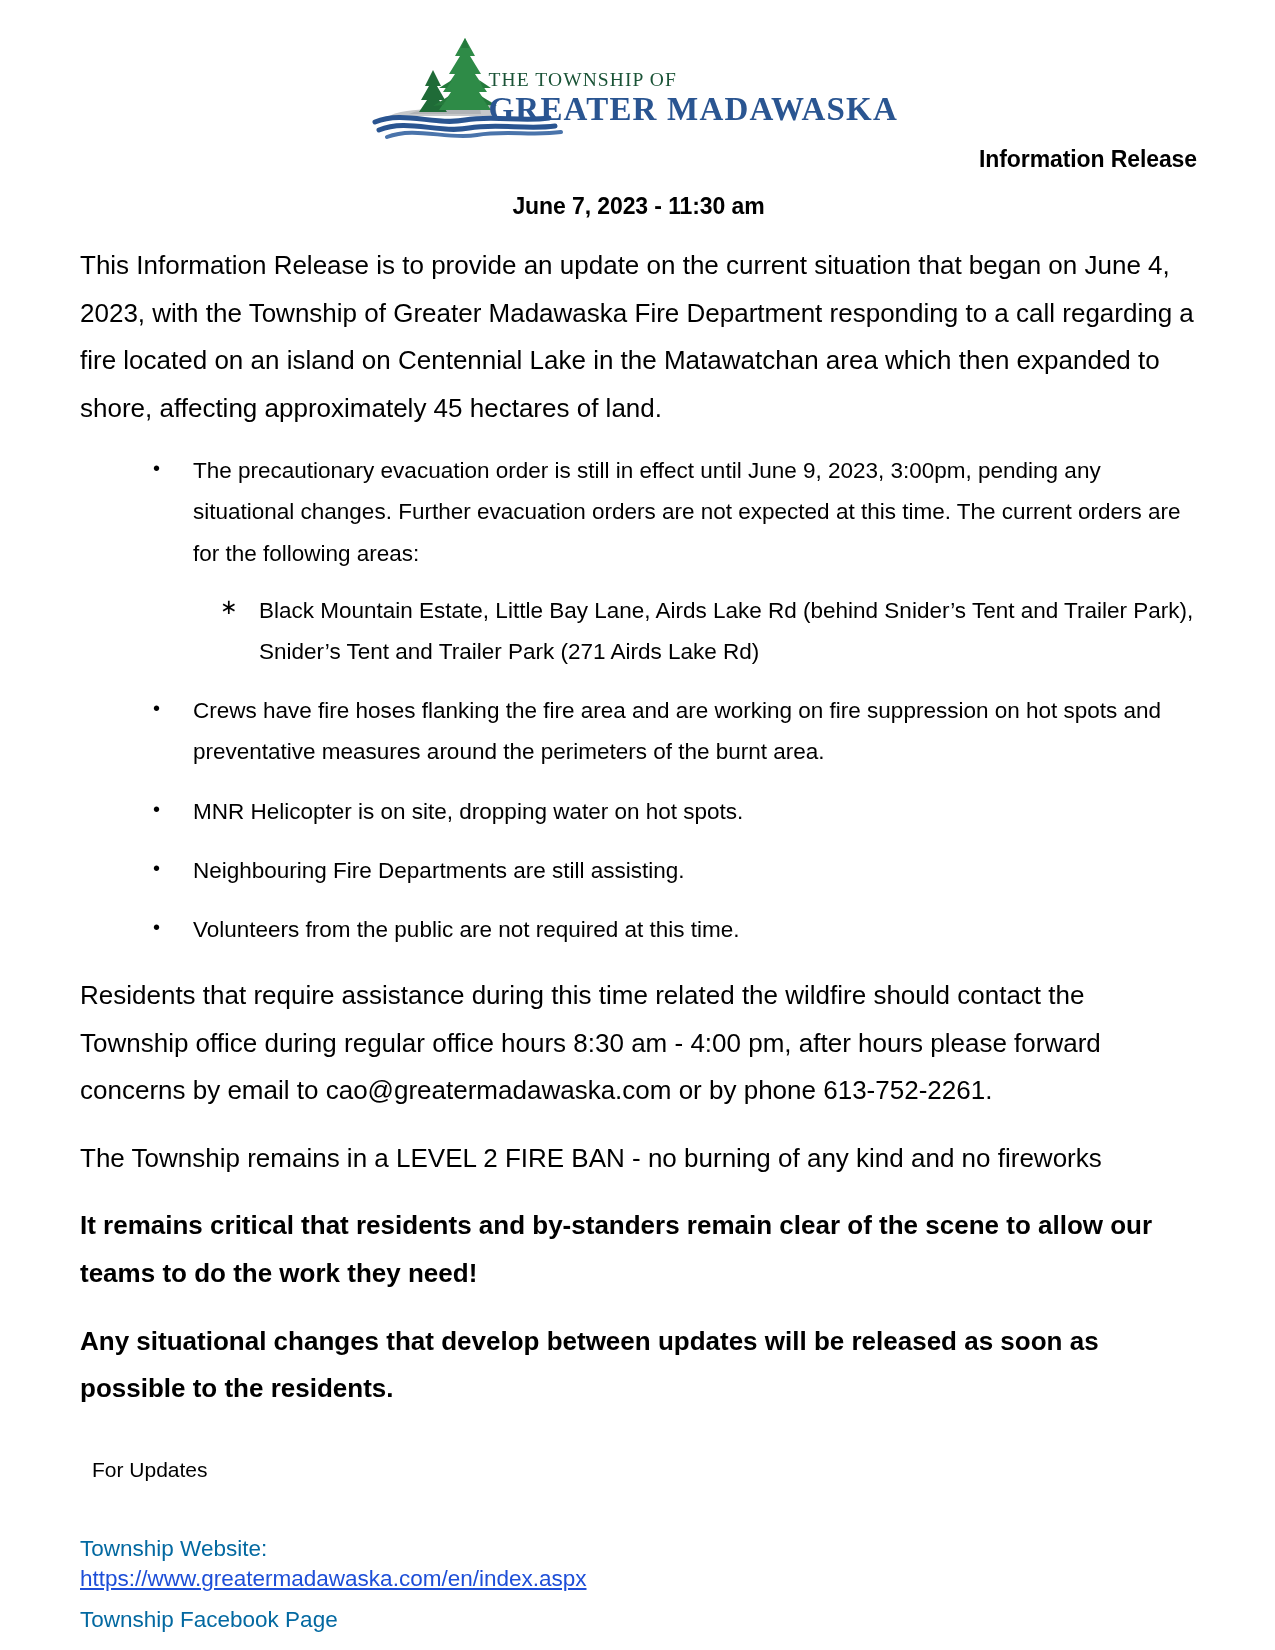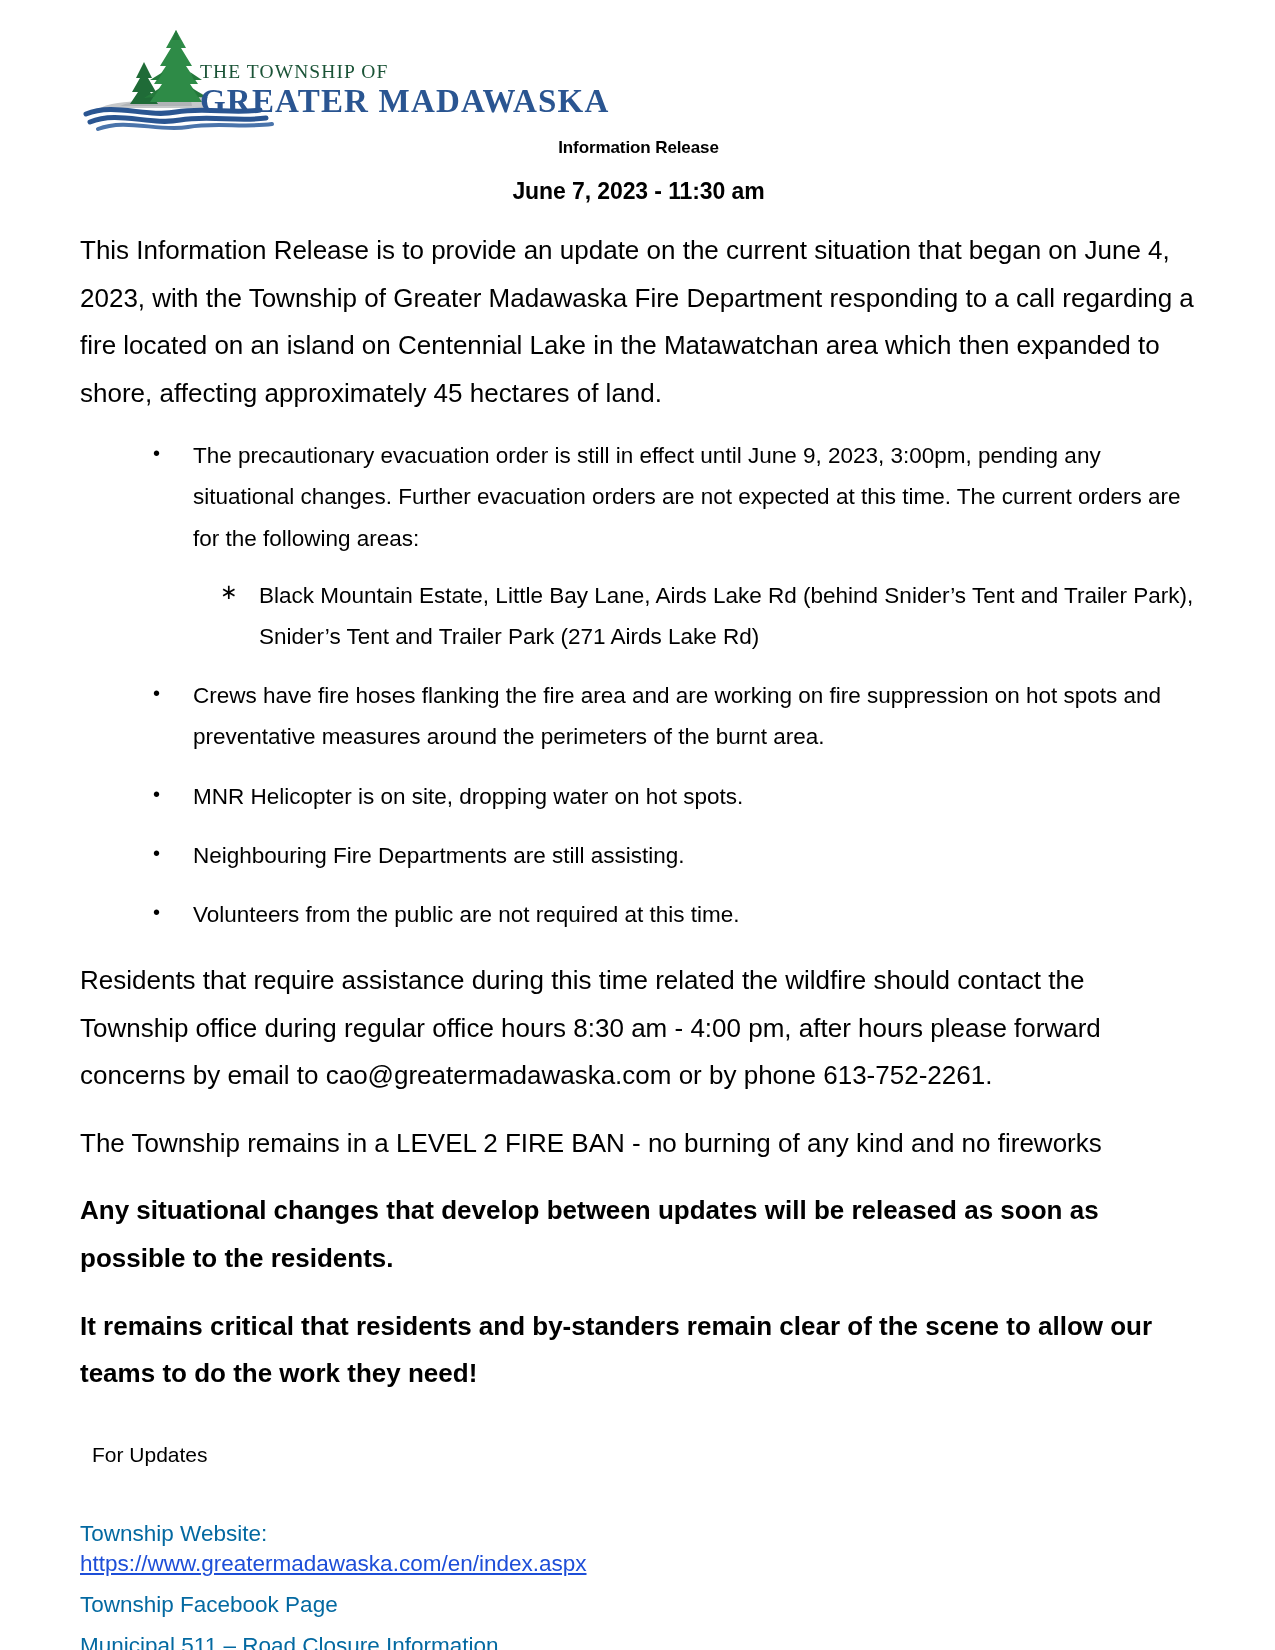--- a/index.html
+++ b/index.html
@@ -21,21 +21,22 @@
     box-sizing: border-box;
     padding: 0 78px 0 80px;
     background: #ffffff;
     overflow: hidden;
   }
 
   
   .logo-wrap {
     width: 100%;
     display: flex;
-    padding-top: 22px;
+    justify-content: center;
+    padding-top: 30px;
     margin-bottom: 2px;
   }
   .logo {
     position: relative;
     width: 540px;
     height: 112px;
   }
   .logo svg { display: block; }
   .logo-text {
     position: absolute;
@@ -55,22 +56,22 @@
     font-size: 33px;
     letter-spacing: 1.2px;
     color: #2a5591;
     font-weight: 700;
     margin-top: 3px;
     white-space: nowrap;
   }
 
   
   .doc-title {
-    text-align: center;
-    font-size: 17px;
+    text-align: right;
+    font-size: 23px;
     font-weight: bold;
     margin: 0;
     padding-top: 2px;
     letter-spacing: -0.1px;
   }
   .doc-subtitle {
     text-align: center;
     font-size: 23px;
     font-weight: bold;
     margin: 0;
@@ -227,22 +228,22 @@
       <span>Neighbouring Fire Departments are still assisting.</span>
     </li>
     <li>
       <span class="mark">•</span>
       <span>Volunteers from the public are not required at this time.</span>
     </li>
   </ul>
 
   <p class="para">Residents that require assistance during this time related the wildfire should contact the Township office during regular office hours 8:30 am - 4:00 pm, after hours please forward concerns by email to cao@greatermadawaska.com or by phone 613-752-2261.</p>
   <p class="para tight">The Township remains in a LEVEL 2 FIRE BAN  - no burning of any kind and no fireworks</p>
+  <p class="para tight bold">It remains critical that residents and by-standers remain clear of the scene to allow our teams to do the work they need!</p>
   <p class="para tight bold">Any situational changes that develop between updates will be released as soon as possible to the residents.</p>
-  <p class="para tight bold">It remains critical that residents and by-standers remain clear of the scene to allow our teams to do the work they need!</p>
 
   <div class="updates-head">For Updates</div>
 
   <div class="links-block">
     <span class="lbl">Township Website:</span>
     <a class="url" href="#">https://www.greatermadawaska.com/en/index.aspx</a>
     <span class="lbl">Township Facebook Page</span>
     <span class="lbl">Municipal 511 – Road Closure Information</span>
     <a class="url" href="#">https://www.municipal511.ca/</a>
 

